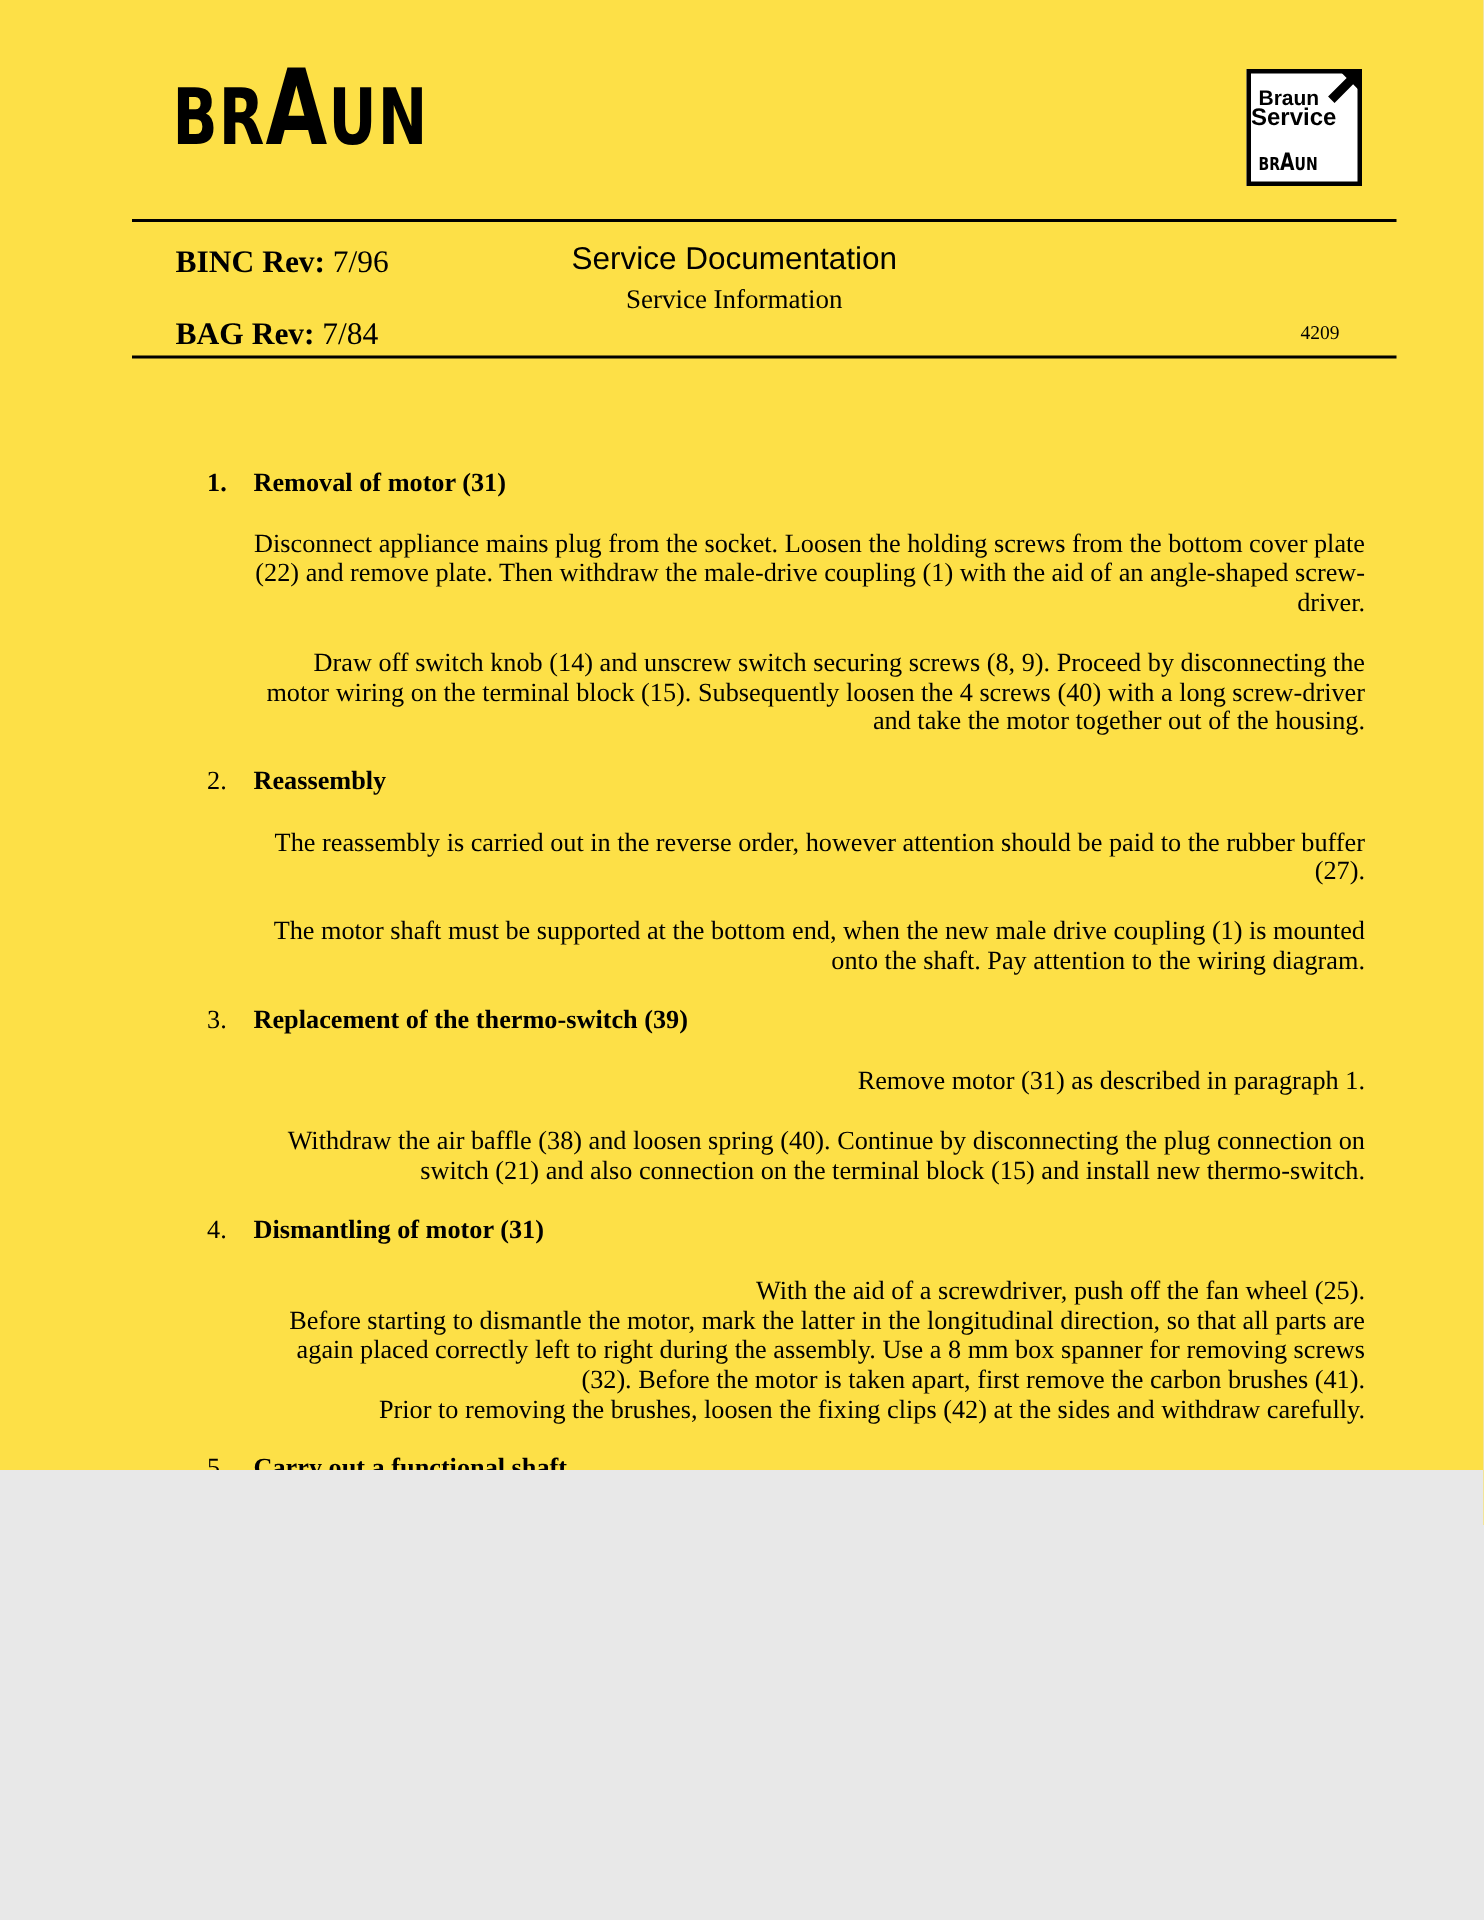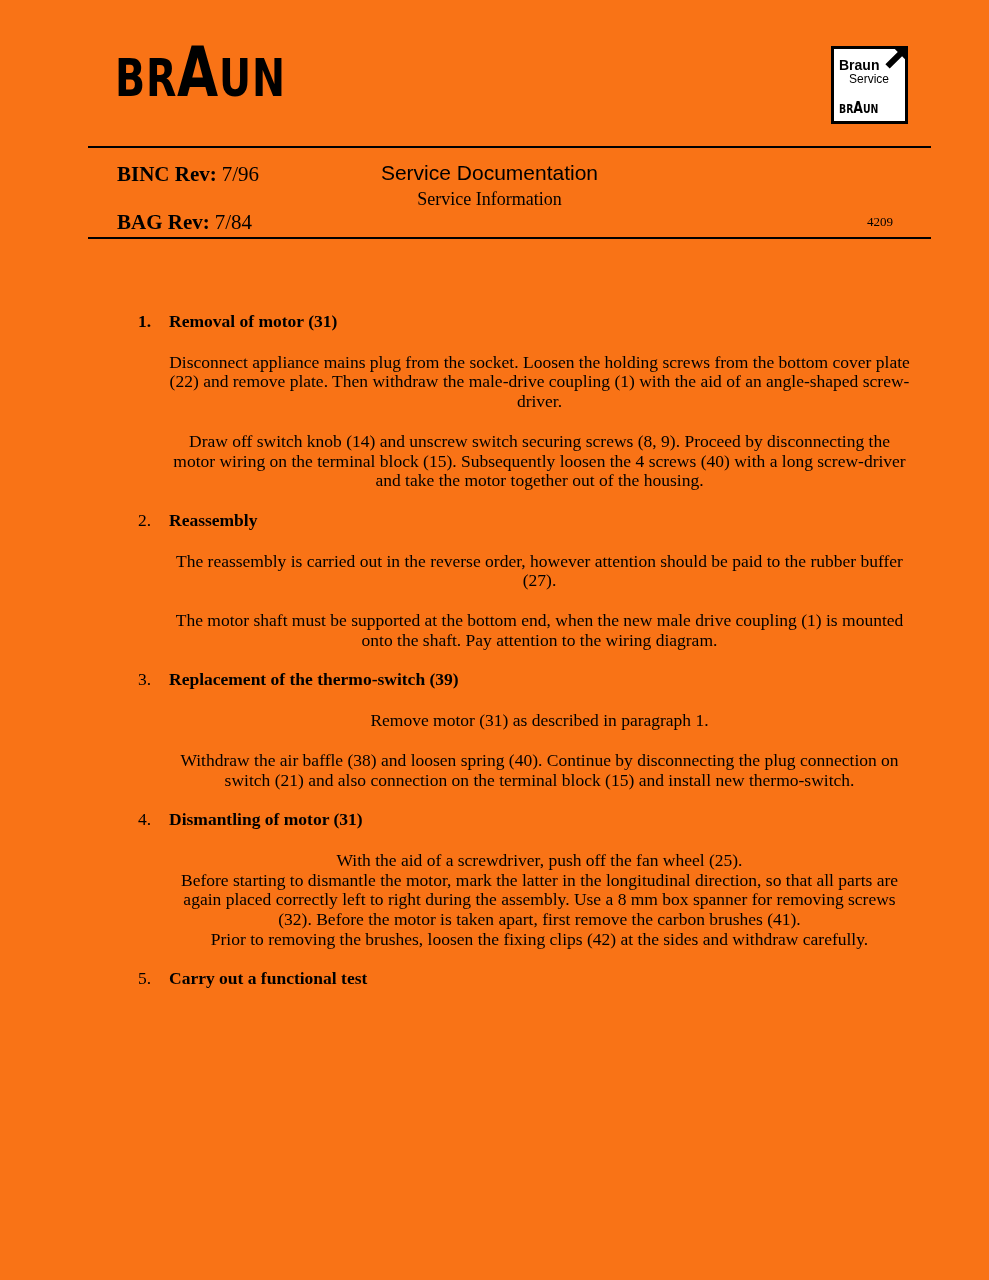--- a/index.html
+++ b/index.html
@@ -1,21 +1,21 @@
 <!DOCTYPE html>
 <html><head>
 <meta charset="utf-8">
 <style>
   html,body { margin:0; padding:0; background:#e8e8e8; }
   .page {
     position: relative;
     width: 989px;
-    height: 1280px;
+    height: 980px;
     margin: 0 auto;
-    background: #f97316;
+    background: #fde047;
     color: #000;
     font-family: "Liberation Serif", serif;
     overflow: hidden;
   }
 
   
   .brand-logo {
     position: absolute;
     left: 115px;
     top: 44px;
@@ -53,24 +53,23 @@
   }
   .sb-line1 {
     font-family: "Liberation Sans", sans-serif;
     font-weight: bold;
     font-size: 14px;
     line-height: 14px;
     margin: 9px 0 0 5px;
   }
   .sb-line2 {
     font-family: "Liberation Sans", sans-serif;
-    font-weight: normal;
-    font-size: 12px;
+    font-weight: bold;
+    font-size: 16px;
     line-height: 14px;
-    margin-left: 15px;
   }
   .sb-mini {
     position: absolute;
     left: 5px;
     bottom: 6px;
     font-family: "DejaVu Sans", sans-serif;
     font-weight: bold;
     font-size: 12px;
     line-height: 12px;
     transform: scaleX(0.78);
@@ -130,21 +129,21 @@
     width: 772px;
     font-size: 17.5px;
     line-height: 19.7px;
   }
   .section { margin-bottom: 17px; }
   .section-head { display: flex; margin-bottom: 21px; }
   .sec-num { width: 31px; flex-shrink: 0; }
   .sec-num.bold { font-weight: bold; }
   .sec-title { font-weight: bold; }
   .paras { margin-left: 31px; }
-  .para { margin: 0 0 20px 0; white-space: pre-line; text-align: center; }
+  .para { margin: 0 0 20px 0; white-space: pre-line; text-align: right; }
 
   
   .page-footer {
     position: absolute;
     left: 88px;
     width: 843px;
     top: 1280px;
     text-align: center;
     font-weight: bold;
     font-size: 19px;
@@ -228,21 +227,21 @@
       <div class="paras">
         <p class="para">With the aid of a screwdriver, push off the fan wheel (25).
 Before starting to dismantle the motor, mark the latter in the longitudinal direction, so that all parts are again placed correctly left to right during the assembly. Use a 8 mm box spanner for removing screws (32). Before the motor is taken apart, first remove the carbon brushes (41).
 Prior to removing the brushes, loosen the fixing clips (42) at the sides and withdraw carefully.</p>
       </div>
     </div>
 
     <div class="section">
       <div class="section-head">
         <span class="sec-num">5.</span>
-        <span class="sec-title">Carry out a functional test</span>
+        <span class="sec-title">Carry out a functional shaft</span>
       </div>
     </div>
 
   </main>
 
   <footer class="page-footer">
     <span>4209 - 7</span>
   </footer>
 
 </div>

